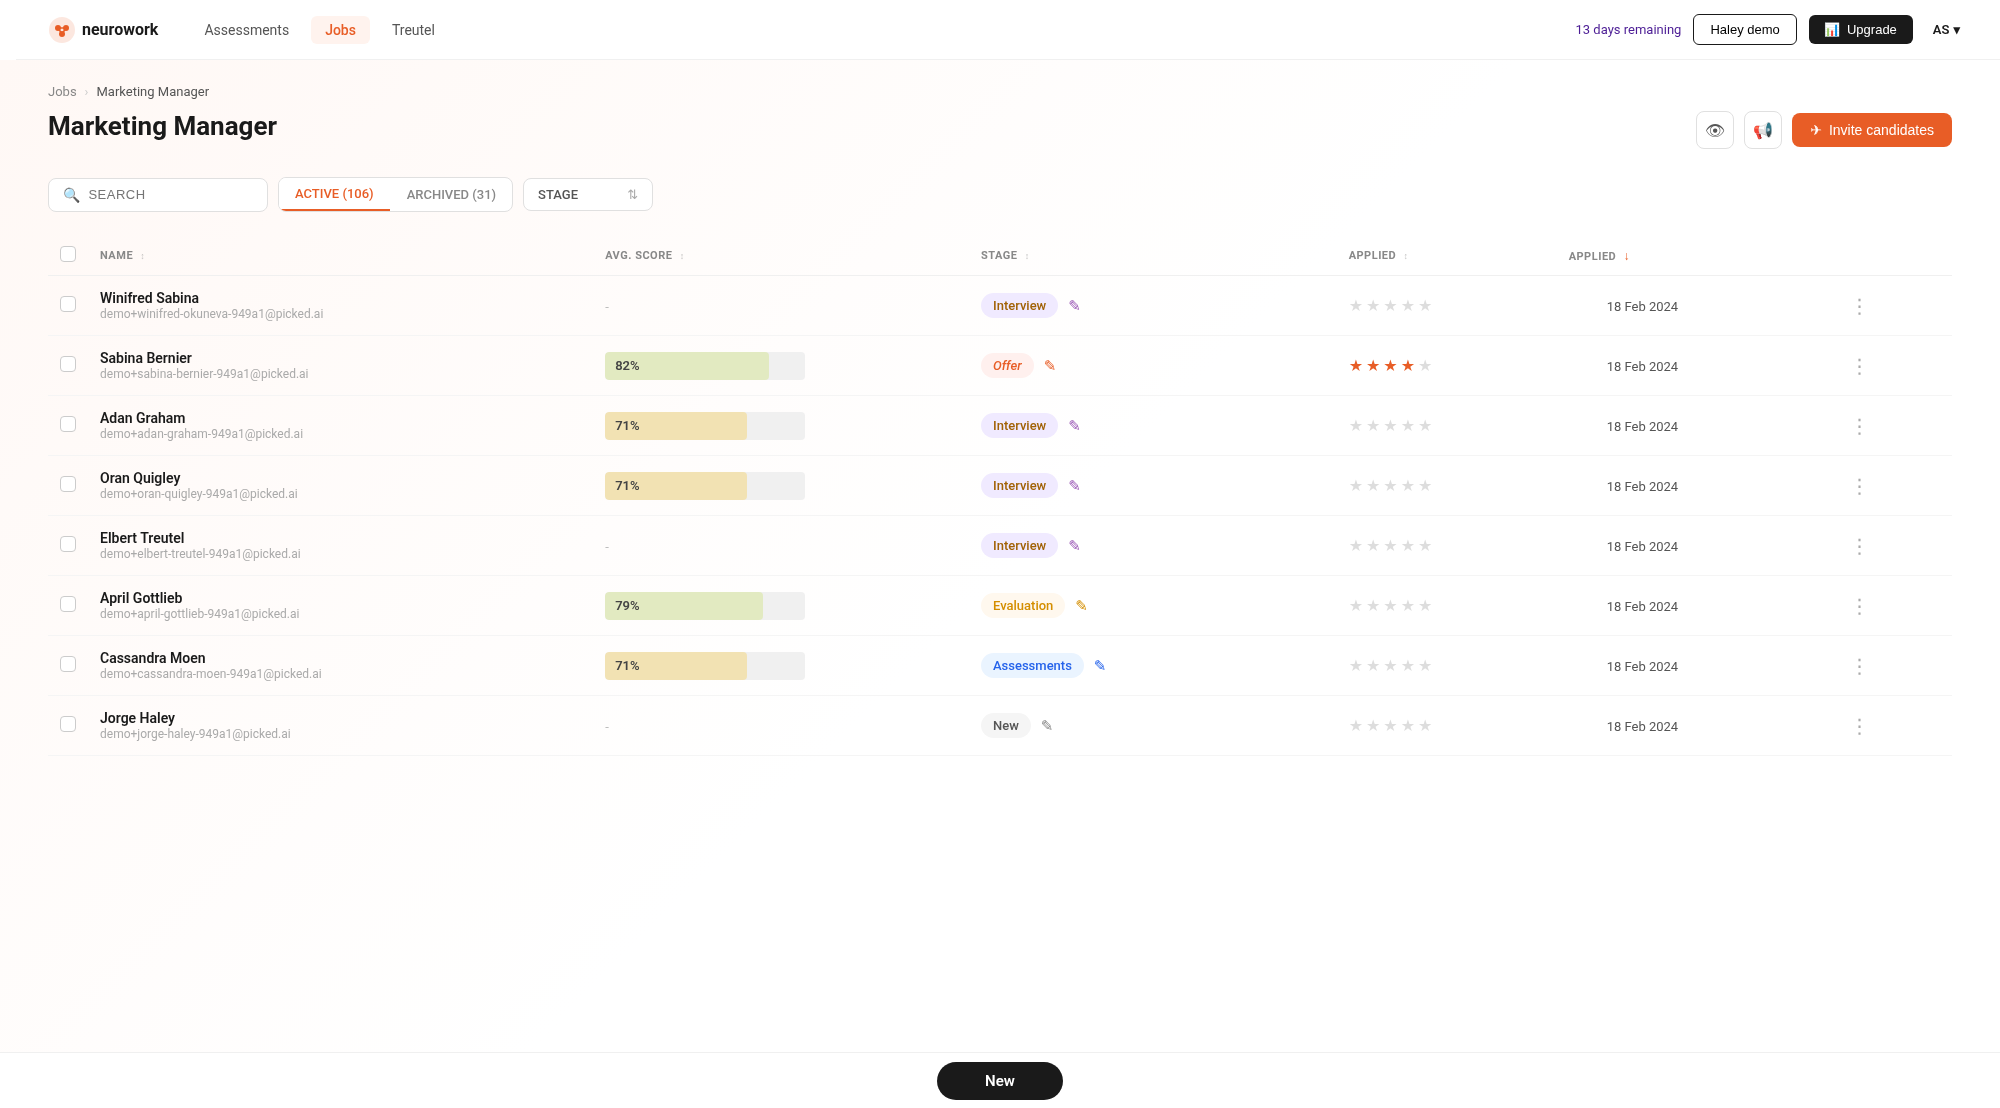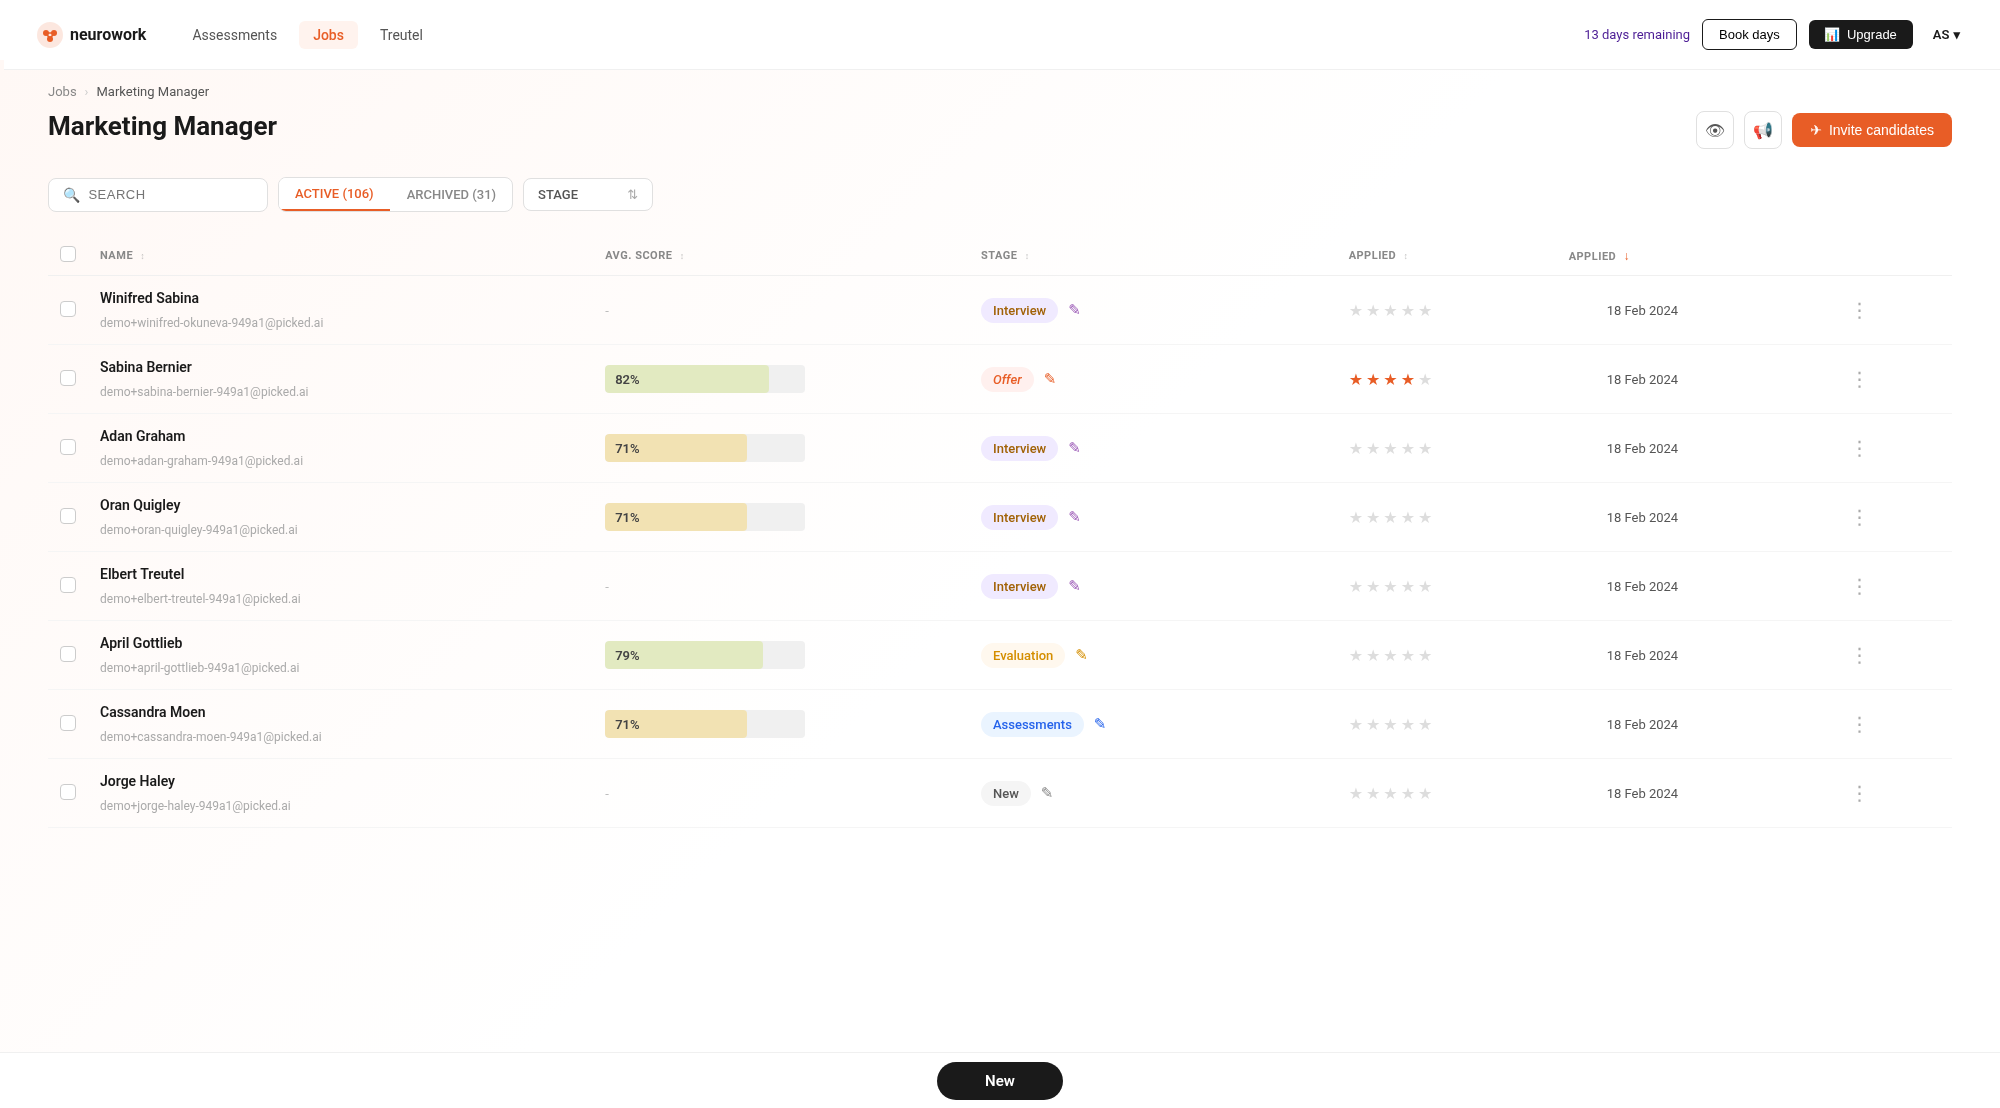--- a/index.html
+++ b/index.html
@@ -8,25 +8,25 @@
       background: #fff;
       color: #1a1a1a;
       font-size: 14px;
     }
 
     
     .topnav {
       display: flex;
       align-items: center;
       padding: 0 32px;
-      height: 70px;
+      height: 60px;
       border-bottom: 1px solid #f0f0f0;
       background: #fff;
       position: fixed;
-      top: 0; left: 4px; right: 0;
+      top: 0; left: 16px; right: 0;
       z-index: 100;
     }
     .logo {
       display: flex;
       align-items: center;
       gap: 6px;
       margin-right: 32px;
     }
     .logo-icon {
       width: 28px;
@@ -271,21 +271,21 @@
     .candidate-name {
       font-weight: 600;
       font-size: 14px;
       color: #1a1a1a;
       display: block;
     }
     .candidate-email {
       font-size: 12px;
       color: #aaa;
       display: block;
-      margin-top: 10px;
+      margin-top: 1px;
     }
     .score-bar-wrap {
       min-width: 160px;
       max-width: 200px;
       text-align: right;
     }
     .score-bar-bg {
       background: #f0f0f0;
       border-radius: 4px;
       height: 28px;
@@ -427,21 +427,21 @@
     </svg>
     <span class="logo-text">neurowork</span>
   </div>
   <div class="nav-links">
     <a class="nav-link">Assessments</a>
     <a class="nav-link active">Jobs</a>
     <a class="nav-link">Treutel</a>
   </div>
   <div class="nav-right">
     <span class="days-remaining">13 days remaining</span>
-    <button class="btn-book-demo">Book days</button>
+    <button class="btn-book-demo">Haley demo</button>
     <button class="btn-upgrade">
       <span>📊</span>
       <span>Upgrade</span>
     </button>
     <div class="user-avatar">
       <span>AS</span>
       <span>▾</span>
     </div>
   </div>
 </nav>

